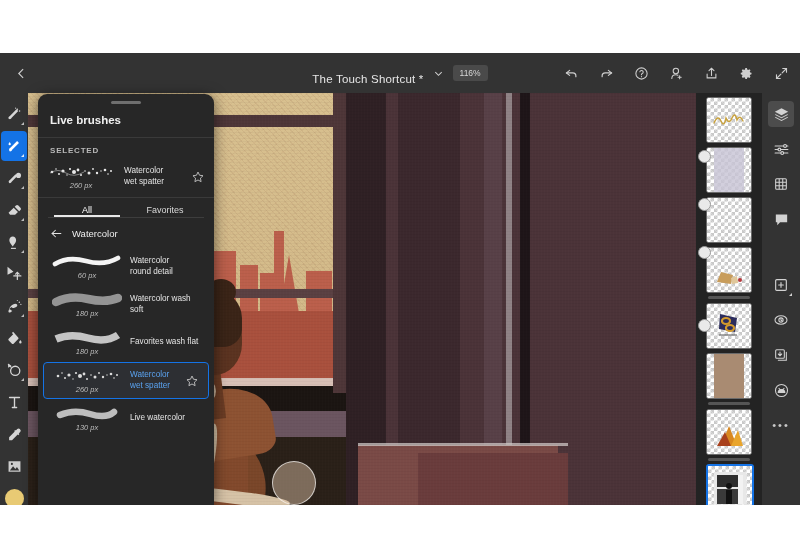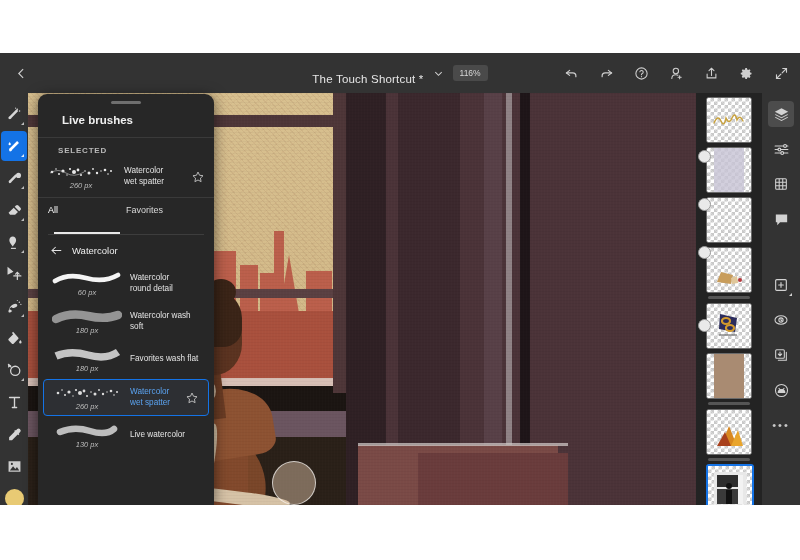--- a/index.html
+++ b/index.html
@@ -75,32 +75,32 @@
   #grain{position:absolute;inset:0;opacity:.2;
     background-image:repeating-linear-gradient(0deg,rgba(0,0,0,.14) 0 1px,transparent 1px 3px),
                      repeating-linear-gradient(90deg,rgba(255,255,255,.05) 0 1px,transparent 1px 3px);}
   #brush-cursor{position:absolute;left:244px;top:368px;width:42px;height:42px;border-radius:50%;
      border:1px solid rgba(255,255,255,.65);background:rgba(226,200,172,.45);}
 
   
   #panel{position:absolute;left:38px;top:41px;width:176px;height:411px;background:#272727;
      border-radius:9px 9px 0 0;box-shadow:0 2px 14px rgba(0,0,0,.55);overflow:hidden;}
   #grip{width:30px;height:3px;border-radius:2px;background:#6f6f6f;margin:7px auto 0;}
-  #panel-title{font-size:11.5px;font-weight:bold;color:#f0f0f0;padding:10px 24px 11px;}
+  #panel-title{font-size:11.5px;font-weight:bold;color:#f0f0f0;padding:10px 12px 11px;}
   .divider{height:1px;background:#3a3a3a;}
-  #sel-head{font-size:8px;font-weight:bold;color:#b9b9b9;letter-spacing:.8px;padding:8px 20px 4px;}
+  #sel-head{font-size:8px;font-weight:bold;color:#b9b9b9;letter-spacing:.8px;padding:8px 12px 4px;}
   .brow{display:flex;align-items:center;padding:4px 9px 4px 6px;gap:6px;position:relative;}
   .thumb-wrap{width:74px;flex:0 0 74px;display:flex;flex-direction:column;align-items:center;gap:1px;}
   .stroke{width:70px;height:17px;}
   .pxlab{font-size:7.5px;color:#bdbdbd;font-style:italic;}
   .bname{font-size:8.2px;color:#e4e4e4;line-height:1.28;flex:1;}
   .star{width:14px;height:14px;color:#c8c8c8;flex:0 0 14px;}
   #sel-row{padding-bottom:7px;}
   #tabs{display:flex;padding:7px 10px 0;}
-  .tab{flex:1;text-align:left;font-size:9px;color:#d9d9d9;padding-bottom:19px;position:relative;}
+  .tab{flex:1;text-align:center;font-size:9px;color:#d9d9d9;padding-bottom:2px;position:relative;}
   .tab.act{color:#ffffff;}
   .tab.act:after{content:"";position:absolute;left:6px;right:6px;bottom:0;height:2px;background:#e8e8e8;}
   #tabs-line{height:1px;background:#3d3d3d;margin:0 10px;}
   #crumb{display:flex;align-items:center;gap:9px;padding:9px 12px 7px;}
   #crumb-label{font-size:9.5px;color:#ededed;}
   .list-row{margin:1px 5px;border-radius:4px;border:1px solid transparent;}
   .list-row.selrow{border-color:#1473e6;background:#2d2f33;}
   .list-row.selrow .bname{color:#5aa2ef;}
 
   

